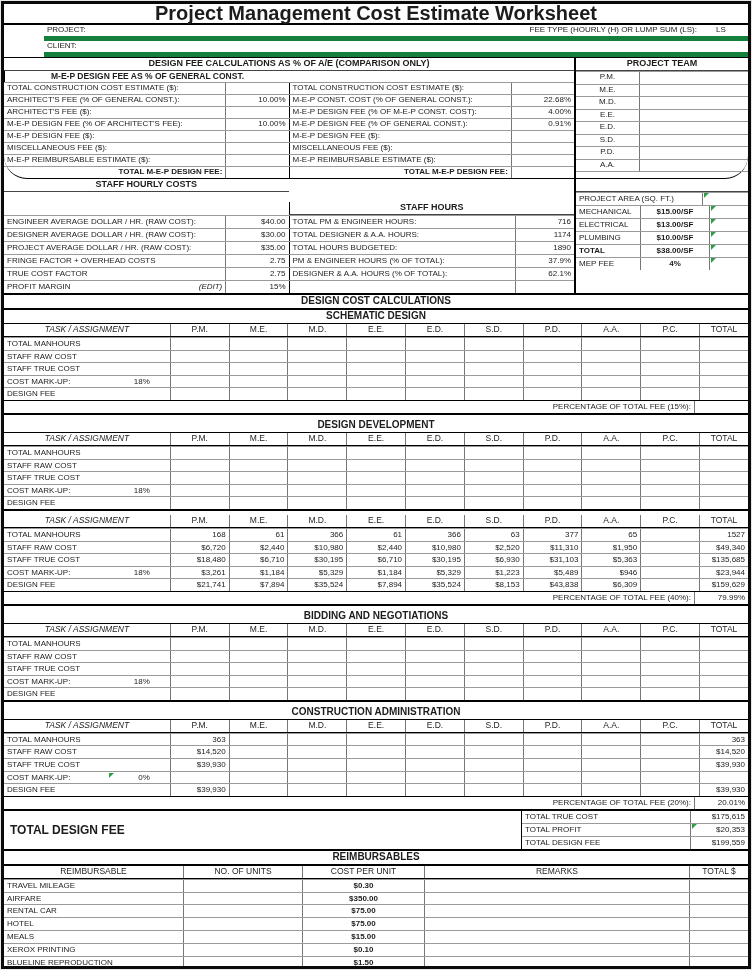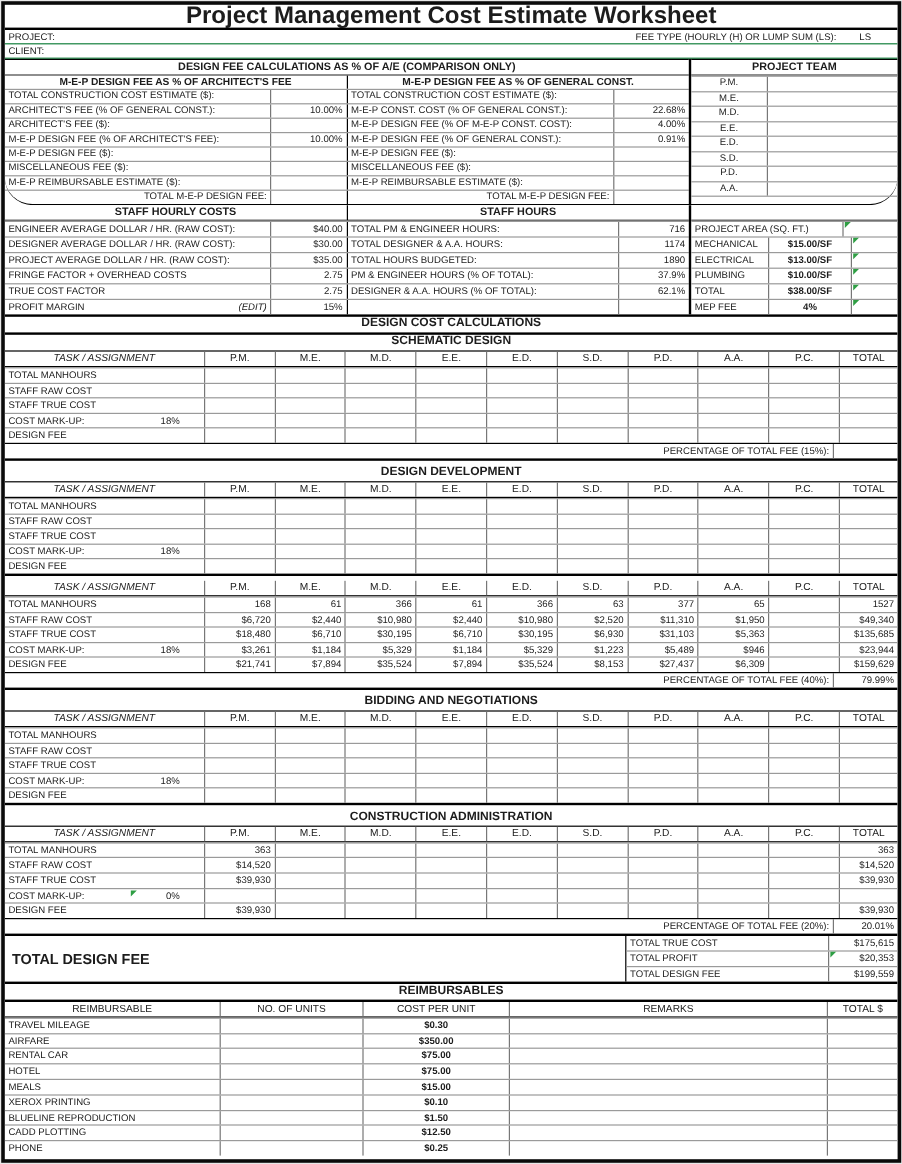--- a/index.html
+++ b/index.html
@@ -3,28 +3,28 @@
 <meta charset="utf-8">
 <style>
   html,body{margin:0;padding:0;background:#e8e8e8;}
   body{width:752px;height:970px;position:relative;font-family:"Liberation Sans",sans-serif;color:#1c1c1c;}
   .sheet{position:absolute;inset:1px;background:#fff;border:3px solid #0a0a0a;overflow:hidden;}
   .fr{display:flex;align-items:stretch;}
   .cell{border-left:1px solid #777;padding:0 3px;overflow:hidden;white-space:nowrap;font-size:8px;position:relative;}
   .cell:first-child{border-left:none;}
   .rline{border-top:1px solid #9a9a9a;}
   .b2{border-left:1.5px solid #000 !important;}
-  .bold{font-weight:normal;}
+  .bold{font-weight:bold;}
   .ital{font-style:italic;}
   .tright{text-align:right;}
   .ctr{text-align:center;font-weight:bold;}
   .val{text-align:right;}
   
   .titlerow{height:19px;line-height:18px;text-align:center;font-size:20px;font-weight:bold;border-bottom:2px solid #000;}
-  .metarow{height:11px;line-height:10px;font-size:8px;display:flex;align-items:flex-end;border-bottom:1px solid #15803d;padding:0 3px;}
+  .metarow{height:11px;line-height:10px;font-size:8px;display:flex;align-items:flex-start;border-bottom:5px solid #15803d;padding:0 3px;margin-left:40px;}
   .metarow .sp{flex:1;}
   .feeval{width:48px;text-align:center;}
   
   .col570{width:570px;display:flex;flex-direction:column;}
   .teamcol{width:178px;border-left:2px solid #000;display:flex;flex-direction:column;}
   .bandhd{height:12px;line-height:11px;font-size:9px;font-weight:bold;text-align:center;border-bottom:1px solid #444;}
   .subhd{height:11px;line-height:10px;font-size:8.5px;font-weight:bold;text-align:center;width:285px;border-bottom:0;}
   .crow{height:11px;line-height:10px;}
   .trowteam{height:11.5px;line-height:10.5px;}
   .wA{width:226px;}.wB{width:59px;}.wC{width:226px;}.wD{width:59px;}
@@ -74,21 +74,20 @@
     <span class="feeval">LS</span>
   </div>
   <div class="metarow">
     <span>CLIENT:</span>
   </div>
 
   <div class="fr" style="border-bottom:1.5px solid #000;border-radius:23px;">
     <div class="col570">
       <div class="bandhd" style="border-top:1px solid #000;">DESIGN FEE CALCULATIONS AS % OF A/E (COMPARISON ONLY)</div>
       <div class="fr">
-        <div class="subhd">M-E-P DESIGN FEE AS % OF ARCHITECT'S FEE</div>
         <div class="subhd b2">M-E-P DESIGN FEE AS % OF GENERAL CONST.</div>
       </div>
       <div id="calc-rows">
           <div class="fr crow rline">
             <div class="cell wA">TOTAL CONSTRUCTION COST ESTIMATE ($):</div>
             <div class="cell wB val"></div>
             <div class="cell wC b2">TOTAL CONSTRUCTION COST ESTIMATE ($):</div>
             <div class="cell wD val"></div>
           </div>
           <div class="fr crow rline">
@@ -170,21 +169,21 @@
           <div class="cell wF"></div>
         </div>
         <div class="rline" style="flex: 1 1 0%;"></div>
       </div>
   </div>
 
   <div class="fr">
     <div class="col570">
       <div class="fr">
         <div class="bandhd" style="width:285px;">STAFF HOURLY COSTS</div>
-        <div class="bandhd b2" style="width:285px;">STAFF HOURS</div>
+        <div class="bandhd b2" style="width:285px;margin-top:23px;">STAFF HOURS</div>
       </div>
       <div id="staff-rows">
           <div class="fr srow rline">
             <div class="cell wA flexlab">
               <span>ENGINEER AVERAGE DOLLAR / HR. (RAW COST):</span>
             </div>
             <div class="cell wB val">$40.00</div>
             <div class="cell wG b2">TOTAL PM &amp; ENGINEER HOURS:</div>
             <div class="cell wH val">716</div>
           </div>
@@ -509,21 +508,21 @@
         <div class="cell wV val">$23,944</div>
       </div>
       <div class="fr trow2 rline">
         <div class="cell wT">DESIGN FEE</div>
         <div class="cell wS val">$21,741</div>
         <div class="cell wS val">$7,894</div>
         <div class="cell wS val">$35,524</div>
         <div class="cell wS val">$7,894</div>
         <div class="cell wS val">$35,524</div>
         <div class="cell wS val">$8,153</div>
-        <div class="cell wS val">$27,437</div>
+        <div class="cell wS val">$43,838</div>
         <div class="cell wS val">$6,309</div>
         <div class="cell wS val"></div>
         <div class="cell wV val">$159,629</div>
       </div>
       <div class="fr frow">
         <div class="cell wF1 tright">PERCENTAGE OF TOTAL FEE (40%):</div>
         <div class="cell wV val">79.99%</div>
       </div>
       <div class="gap"></div>
       <div class="sechd">BIDDING AND NEGOTIATIONS</div>

